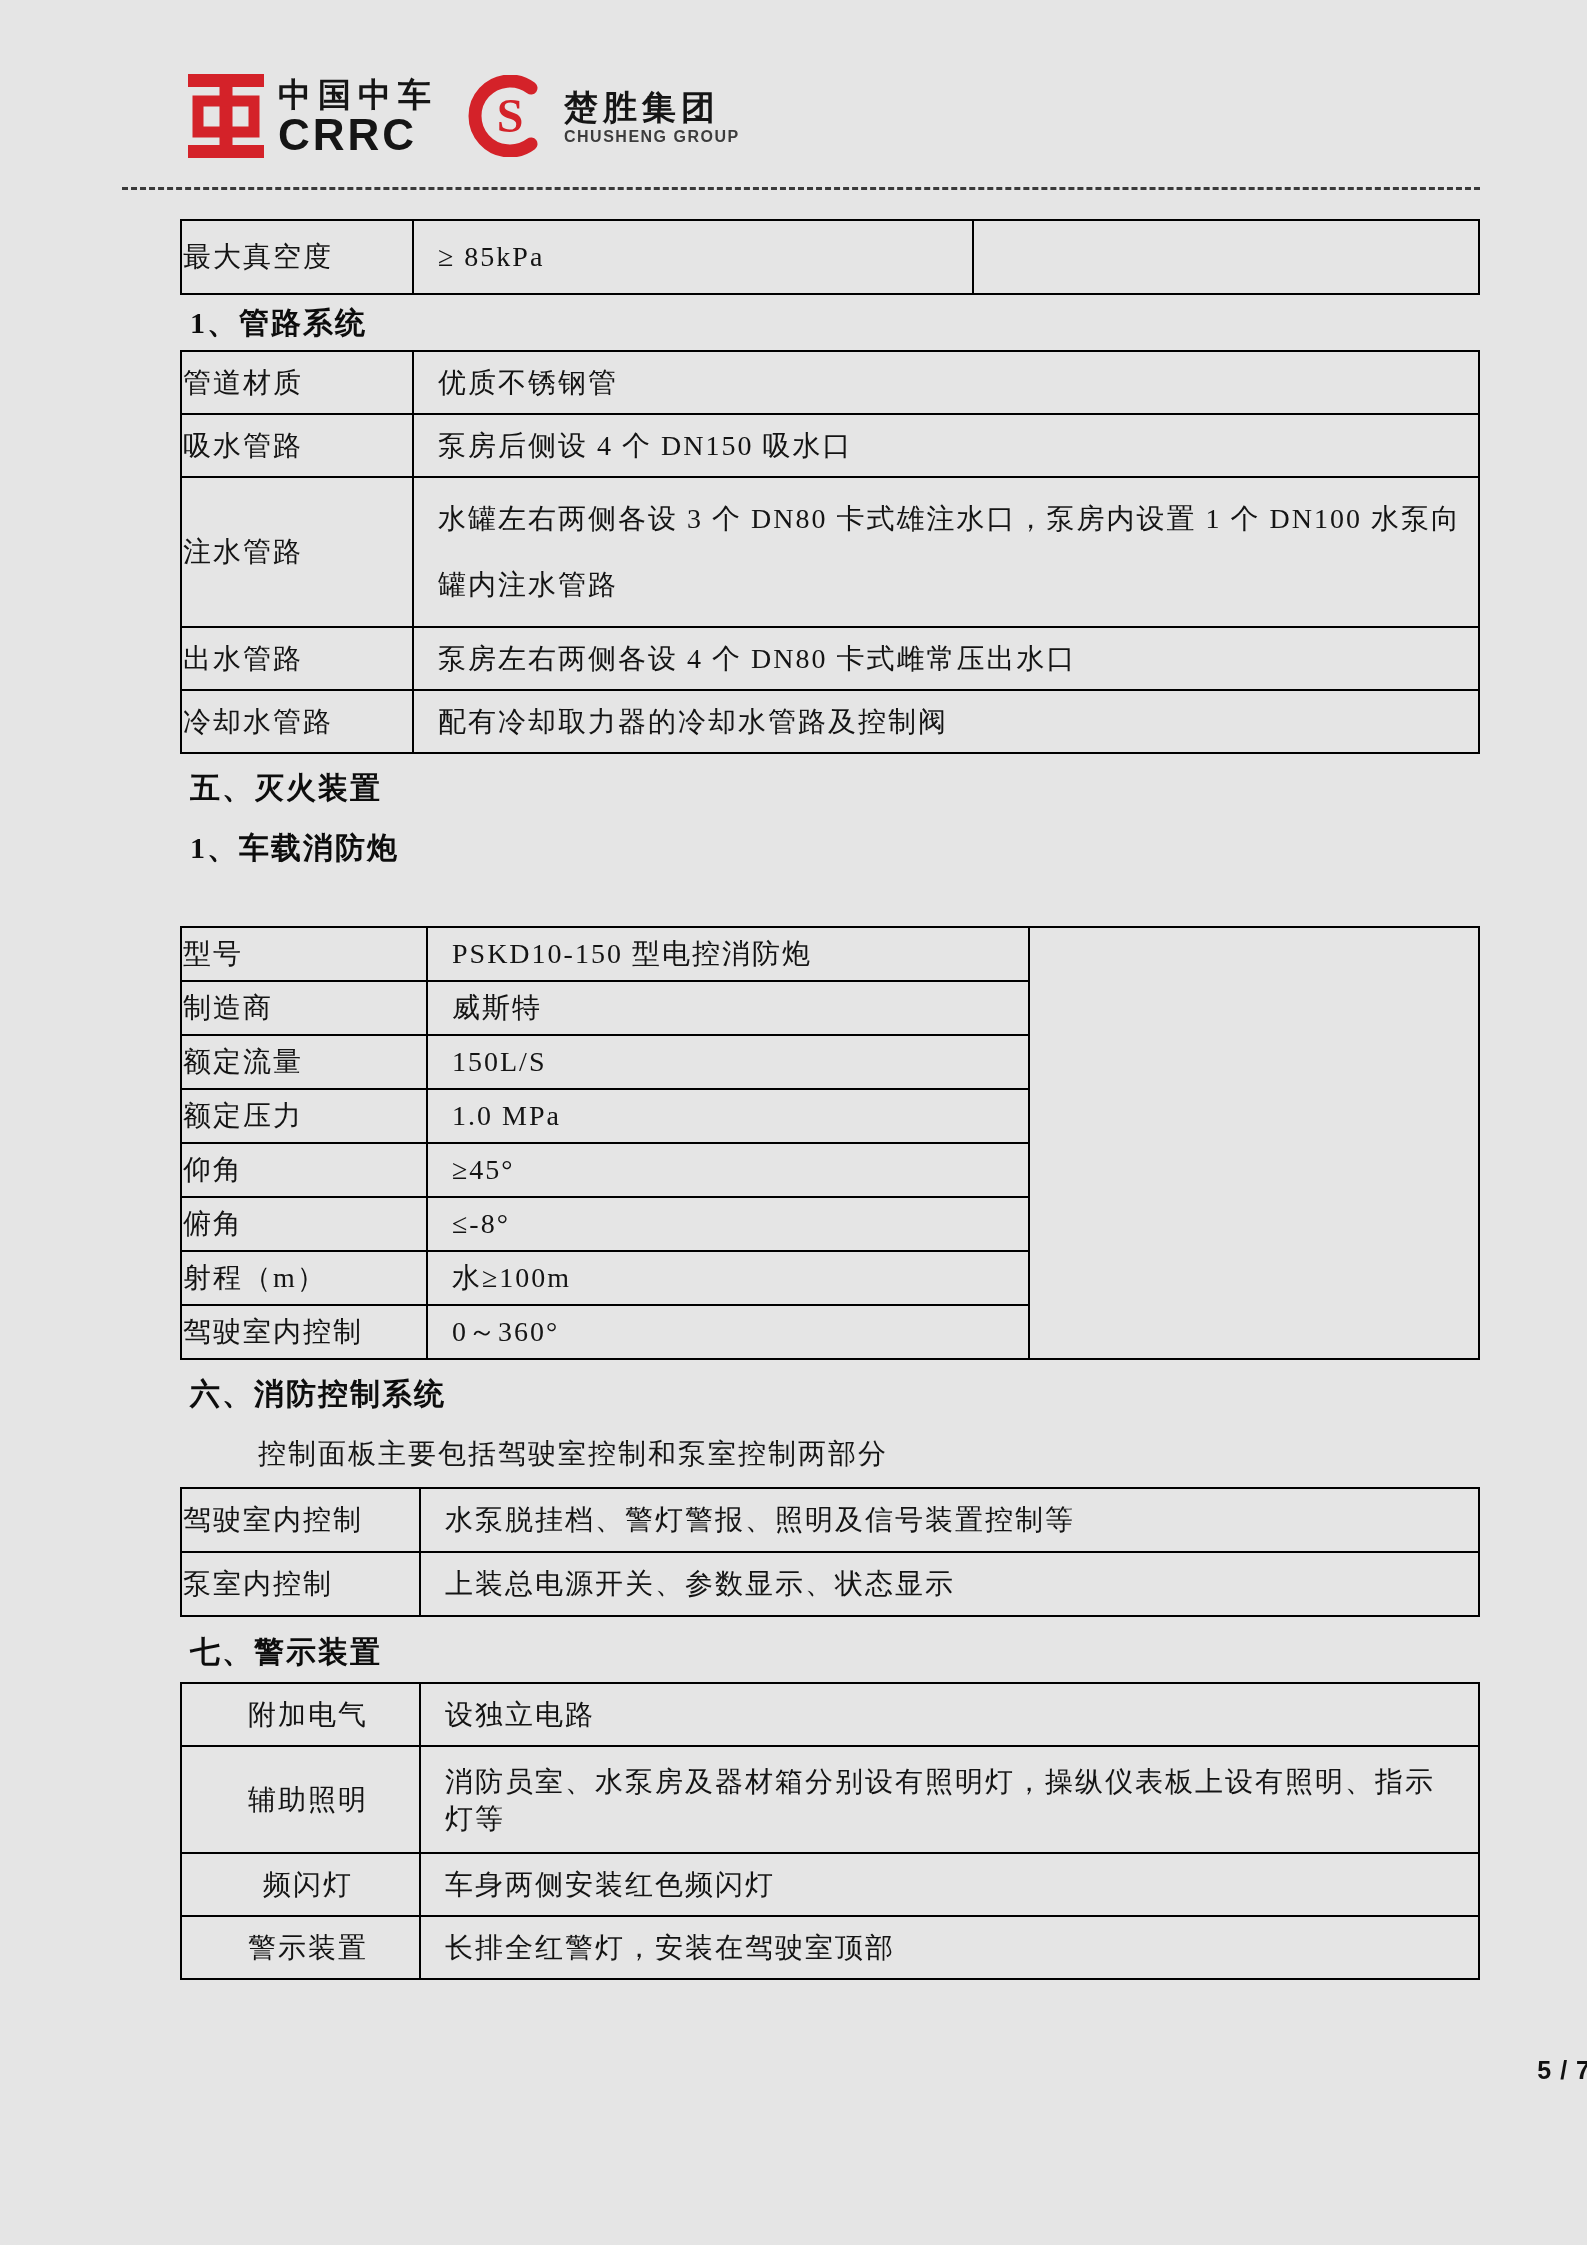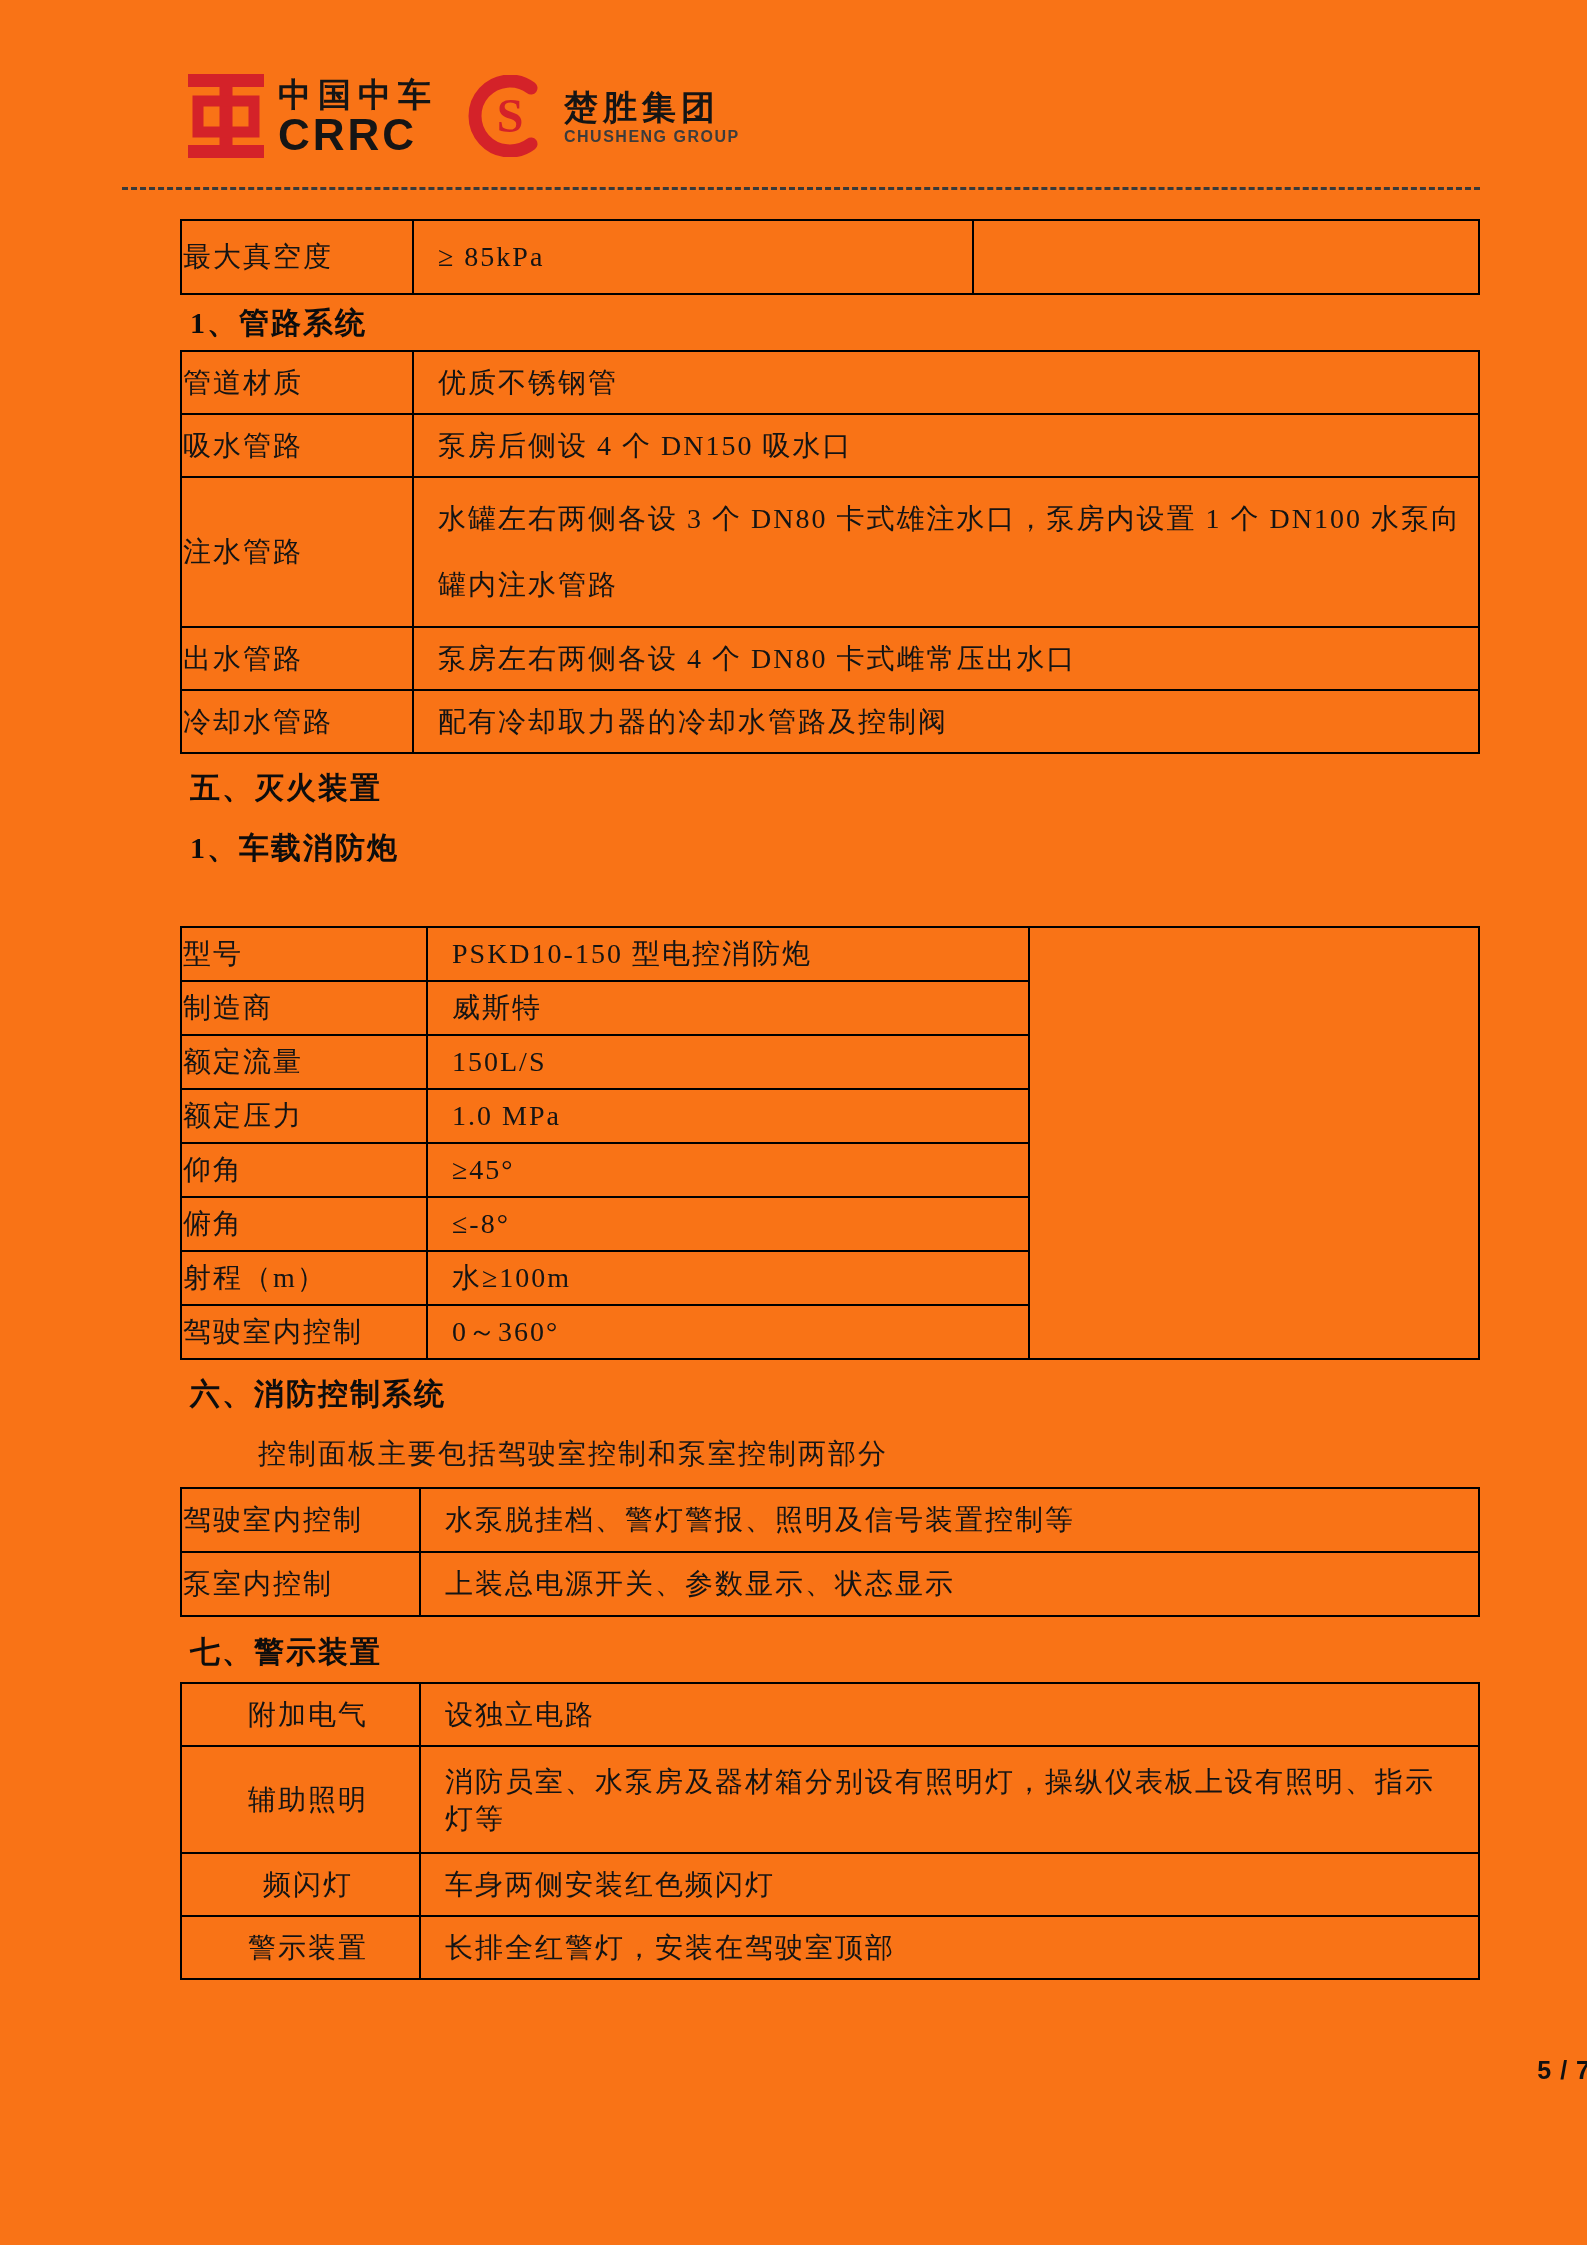--- a/index.html
+++ b/index.html
@@ -1,20 +1,20 @@
 <!DOCTYPE html>
 <html style="--brand-red: #d42229;"><head>
 <meta charset="utf-8">
 <style>
   html,body{margin:0;padding:0;background:#888;}
   .page{
     position:relative;
     width:1587px;height:2245px;
     margin:0 auto;
-    background:#f97316;
+    background:#e5e5e5;
     font-family:"Liberation Serif","DejaVu Serif",serif;
     color:#111;
     overflow:hidden;
   }
   .content{padding:0 107px 0 180px;}
 
   
   .header{display:flex;align-items:center;margin:75px 0 0 8px;height:86px;gap:30px;}
   .logo-block{display:flex;align-items:center;gap:14px;}
   .logo-text{display:flex;flex-direction:column;justify-content:center;line-height:1.05;}

